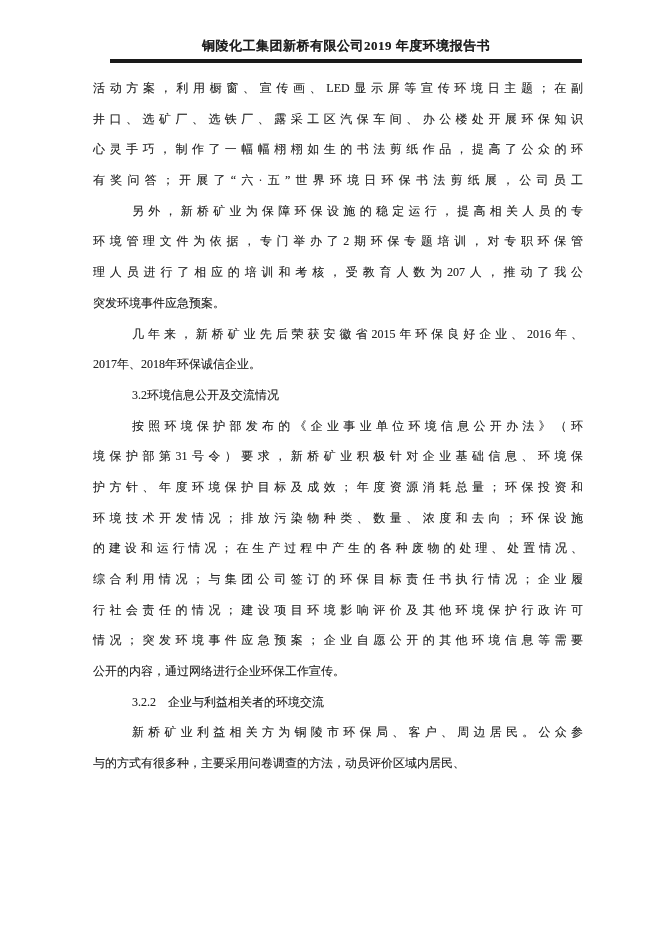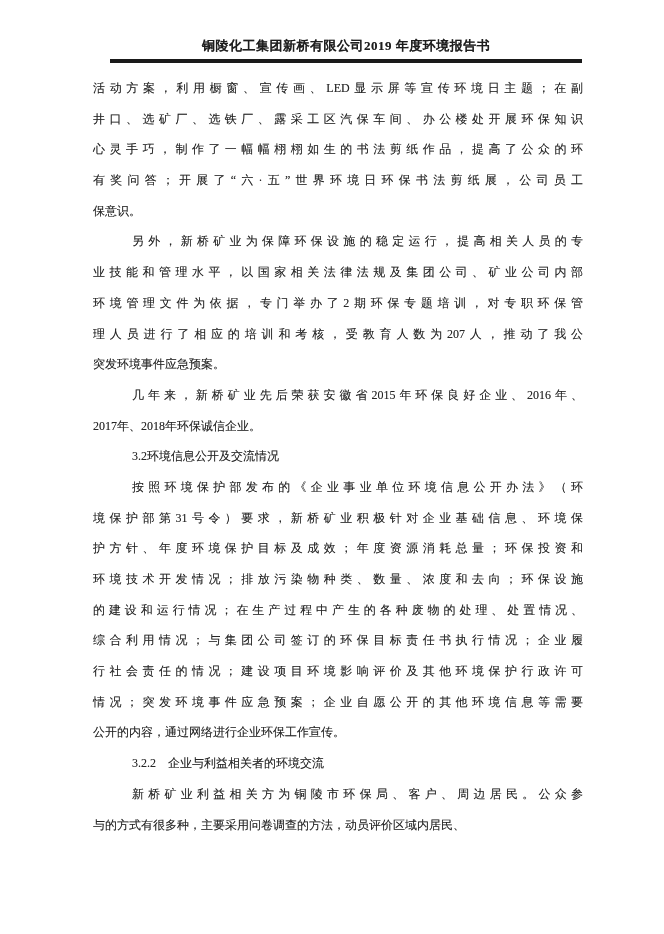--- a/index.html
+++ b/index.html
@@ -81,23 +81,21 @@
   <div class="header">
     <div class="header-title">铜陵化工集团新桥有限公司2019 年度环境报告书</div>
     <div class="header-rule"></div>
   </div>
 
   <div class="content">
       <div class="line fill">活动方案，利用橱窗、宣传画、LED显示屏等宣传环境日主题；在副</div>
       <div class="line fill">井口、选矿厂、选铁厂、露采工区汽保车间、办公楼处开展环保知识</div>
       <div class="line fill">心灵手巧，制作了一幅幅栩栩如生的书法剪纸作品，提高了公众的环</div>
       <div class="line fill">有奖问答；开展了“六·五”世界环境日环保书法剪纸展，公司员工</div>
-      <div class="line">保意识。</div>
       <div class="line indent fill">另外，新桥矿业为保障环保设施的稳定运行，提高相关人员的专</div>
-      <div class="line fill">业技能和管理水平，以国家相关法律法规及集团公司、矿业公司内部</div>
       <div class="line fill">环境管理文件为依据，专门举办了2期环保专题培训，对专职环保管</div>
       <div class="line fill">理人员进行了相应的培训和考核，受教育人数为207人，推动了我公</div>
       <div class="line">突发环境事件应急预案。</div>
       <div class="line indent fill">几年来，新桥矿业先后荣获安徽省2015年环保良好企业、2016年、</div>
       <div class="line">2017年、2018年环保诚信企业。</div>
       <div class="line indent">3.2环境信息公开及交流情况</div>
       <div class="line indent fill">按照环境保护部发布的《企业事业单位环境信息公开办法》（环</div>
       <div class="line fill">境保护部第31号令）要求，新桥矿业积极针对企业基础信息、环境保</div>
       <div class="line fill">护方针、年度环境保护目标及成效；年度资源消耗总量；环保投资和</div>
       <div class="line fill">环境技术开发情况；排放污染物种类、数量、浓度和去向；环保设施</div>

